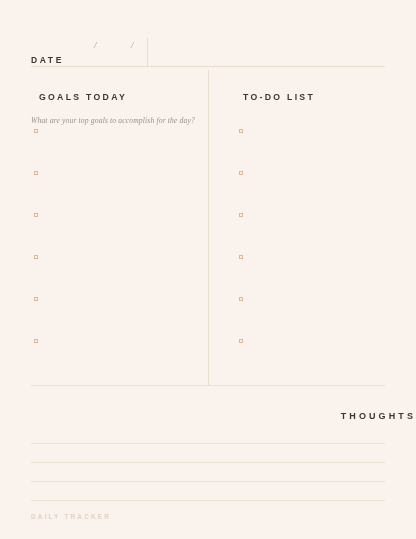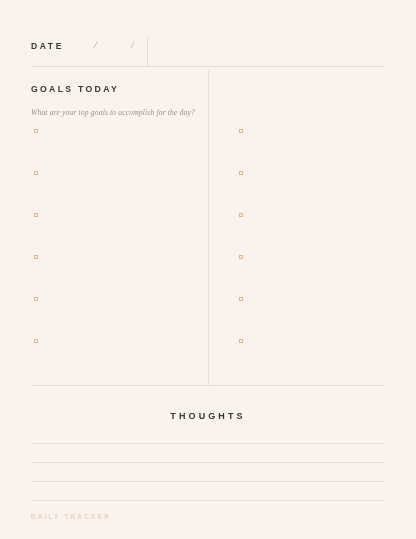--- a/index.html
+++ b/index.html
@@ -26,21 +26,21 @@
   .date-row {
     position: absolute;
     left: 31px;
     top: 38px;
     width: 354px;
     height: 29px;
   }
   .date-label {
     position: absolute;
     left: 0;
-    top: 3px;
+    top: 17px;
     font-size: 8.5px;
     font-weight: 700;
     letter-spacing: 2.6px;
     color: #3a3733;
     font-family: "Liberation Sans", sans-serif;
   }
   .date-slash {
     position: absolute;
     top: 2px;
     font-size: 9px;
@@ -84,21 +84,21 @@
     top: 84px;
   }
   .col-left  { left: 31px;  width: 170px; }
   .col-right { left: 235px; width: 150px; }
 
   .col-title {
     font-size: 8.7px;
     font-weight: 700;
     letter-spacing: 2.3px;
     color: #3a3733;
-    margin: 0;
+    margin: 8px;
     line-height: 11px;
     white-space: nowrap;
   }
   .col-sub {
     font-family: "Liberation Serif", serif;
     font-style: italic;
     font-size: 7.6px;
     letter-spacing: 0.15px;
     color: #9a9089;
     margin: 13px 0 0 0;
@@ -141,21 +141,21 @@
     height: 1px;
     background: #ecdfd1;
   }
 
   
   .thoughts-title {
     position: absolute;
     left: 0;
     top: 411px;
     width: 416px;
-    text-align: center;
+    text-align: right;
     font-size: 9px;
     font-weight: 700;
     letter-spacing: 3.1px;
     color: #3a3733;
     margin: 0;
   }
   .thought-lines {
     position: absolute;
     left: 31px;
     top: 443px;
@@ -215,20 +215,21 @@
       </li>
     <li class="marker-item">
         <span class="marker-box"></span>
       </li>
     <li class="marker-item">
         <span class="marker-box"></span>
       </li>
   </ul>
 
   <div class="col col-right">
+    <h2 class="col-title">TO-DO LIST</h2>
   </div>
 
   <ul class="marker-list right">
     <li class="marker-item">
         <span class="marker-box"></span>
       </li>
     <li class="marker-item">
         <span class="marker-box"></span>
       </li>
     <li class="marker-item">

